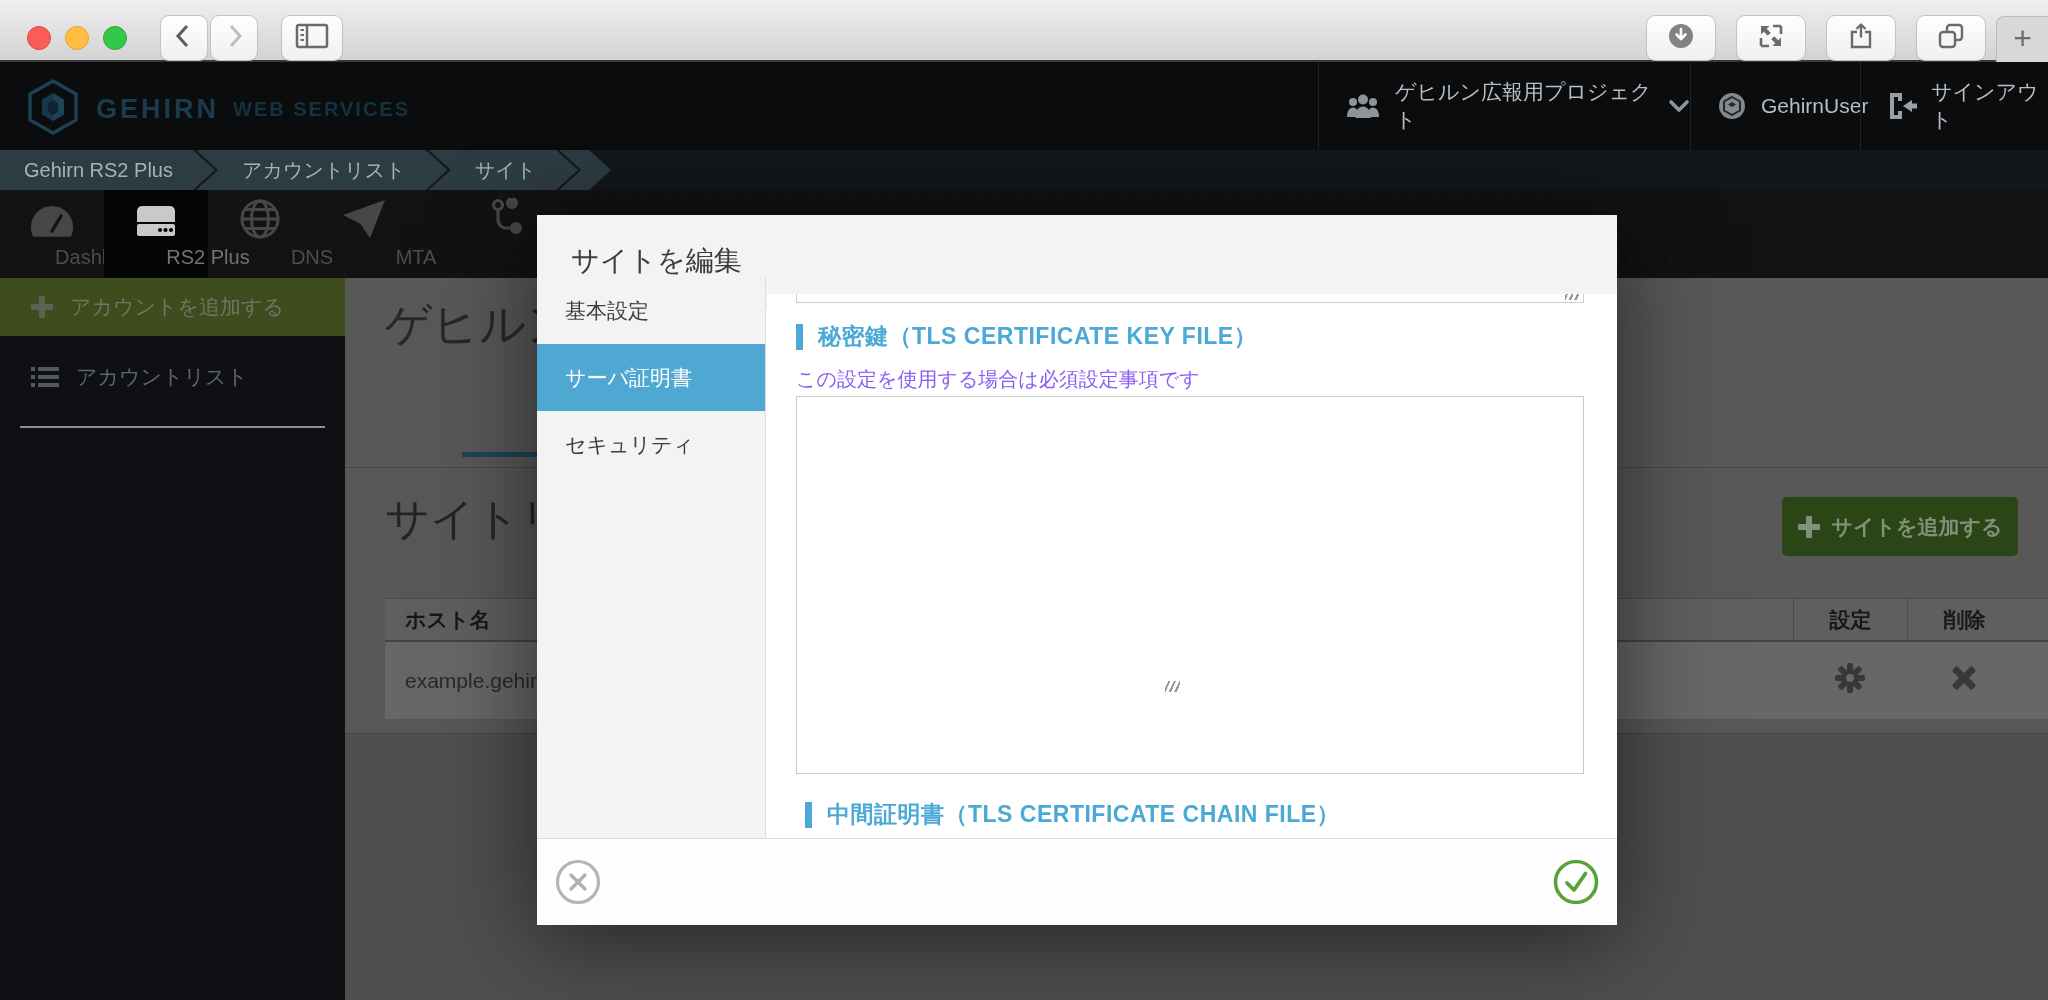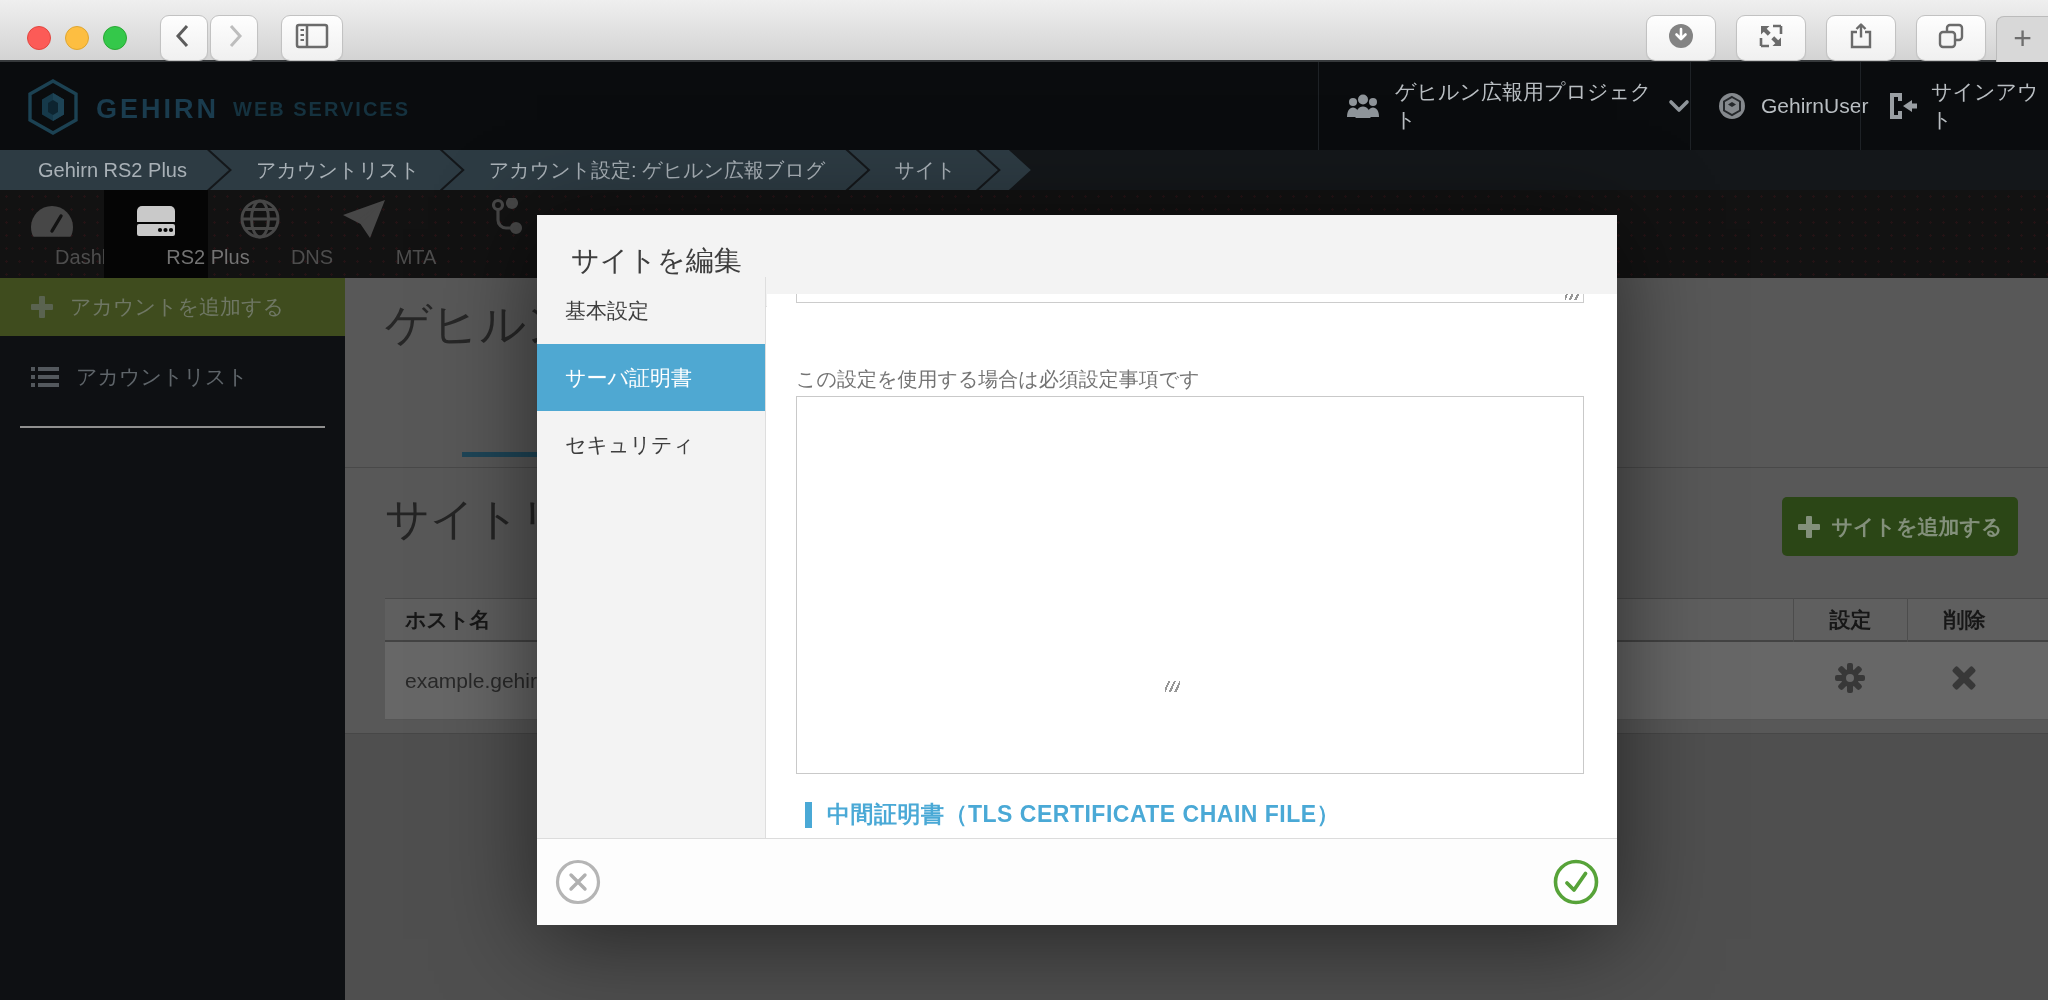--- a/index.html
+++ b/index.html
@@ -40,21 +40,21 @@
     border-left:1px solid #1e2226; color:#b9bec2; font-size:21px; cursor:default; }
   .hitem .ic { margin:0 14px 0 26px; display:flex; }
   .hitem.project { left:1318px; width:372px; }
   .hitem.user { left:1690px; width:170px; }
   .hitem.signout { left:1860px; width:188px; }
   .chev { margin-left:14px; display:flex; }
   
   .bcbar { position:absolute; left:0; top:150px; width:2048px; height:40px;
     background:#14171a; display:flex; }
   .crumb { height:40px; line-height:40px; background:#2d3b43; color:#a9b1b7;
-    font-size:20px; padding:0 42px 0 38px; margin-right:-19px;
+    font-size:20px; padding:0 42px 0 24px; margin-right:-19px;
     clip-path:polygon(0 0, calc(100% - 22px) 0, 100% 50%, calc(100% - 22px) 100%, 0 100%); }
   .crumb.notch { padding-left:46px;
     clip-path:polygon(0 0, calc(100% - 22px) 0, 100% 50%, calc(100% - 22px) 100%, 0 100%, 22px 50%); }
   .crumb.tail { width:52px; padding:0; }
   
   .svcnav { position:absolute; left:0; top:190px; width:2048px; height:88px; background:#121212;
     background-image:radial-gradient(circle,#241315 1.2px,transparent 1.3px);
     background-size:13px 13px; }
   .svc { position:absolute; top:0; width:104px; height:88px; text-align:center;
     color:#4d4d4d; }
@@ -113,21 +113,21 @@
   .sliver { position:absolute; left:29px; top:0; width:788px; height:9px;
     border:1px solid #cccccc; border-top:none; }
   .grip { position:absolute; right:3px; bottom:2px; width:15px; height:11px;
     background:repeating-linear-gradient(115deg, transparent 0 3px, #969696 3px 5px);
   }
   .bluehead { position:absolute; left:29px; display:flex; align-items:center; }
   .bluehead .bar { width:7px; height:26px; background:#4aa9d6; margin-right:15px; }
   .bluehead .btext { font-size:23px; font-weight:bold; color:#4aa9d6; letter-spacing:.5px; }
   .bluehead.key { top:27px; }
   .bluehead.chain { top:505px;margin-left:9px; }
-  .note { position:absolute; left:29px; top:72px; font-size:20px; color:#737373; }
+  .note { position:absolute; left:29px; top:72px; font-size:20px; color:#8b5cf6; }
   .keyarea { position:absolute; left:29px; top:102px; width:788px; height:378px;
     border:1px solid #c9c9c9; resize:none; font-size:18px; font-family:inherit; outline:none; }
   .mfooter { position:absolute; left:0; bottom:0; width:100%; height:87px; background:#fdfdfd;
     border-top:1px solid #dcdcdc; }
   .circlebtn { position:absolute; top:19px; width:48px; height:48px; border:none;
     background:transparent; padding:0; display:flex; }
   .circlebtn.cancel { left:17px; }
   .circlebtn.submit { right:17px; }
 </style>
 </head>
@@ -254,21 +254,20 @@
           <path d="M25 8l-9 6 9 6v-3.5h5v-5h-5z"></path>
         </svg>
       </span>
       <span>サインアウト</span>
     </div>
   </div>
 
   <div class="bcbar">
     <div class="crumb">Gehirn RS2 Plus</div>
     <div class="crumb notch">アカウントリスト</div>
-    <div class="crumb notch">アカウント設定: ゲヒルン広報ブログ</div>
     <div class="crumb notch">サイト</div>
     <div class="crumb notch tail"></div>
   </div>
 
   <div class="svcnav">
     <div class="svc" style="left:0">
       <span class="sicon">
         <svg width="48" height="36" viewBox="0 0 48 36">
           <path d="M24 2 A21 21 0 0 0 3 23 c0 4.2 1 7.6 2.6 9.8 h36.8 C44 30.6 45 27.2 45 23 A21 21 0 0 0 24 2 Z" fill="currentColor"></path>
           <line x1="24" y1="27" x2="33" y2="12" stroke="#121212" stroke-width="3.4" stroke-linecap="round"></line>
@@ -417,20 +416,24 @@
       <div class="mnav-item">基本設定</div>
       <div class="mnav-item active">サーバ証明書</div>
       <div class="mnav-item">セキュリティ</div>
     </div>
 
     <div class="mbody">
       <div class="sliver">
         <div class="grip"></div>
       </div>
 
+      <div class="bluehead key">
+        <span class="bar"></span>
+        <span class="btext">秘密鍵（TLS CERTIFICATE KEY FILE）</span>
+      </div>
       <div class="note">この設定を使用する場合は必須設定事項です</div>
 
       <textarea class="keyarea" style=""></textarea>
       <div class="grip" style="right:437px; bottom:146px;"></div>
 
       <div class="bluehead chain">
         <span class="bar"></span>
         <span class="btext">中間証明書（TLS CERTIFICATE CHAIN FILE）</span>
       </div>
     </div>

